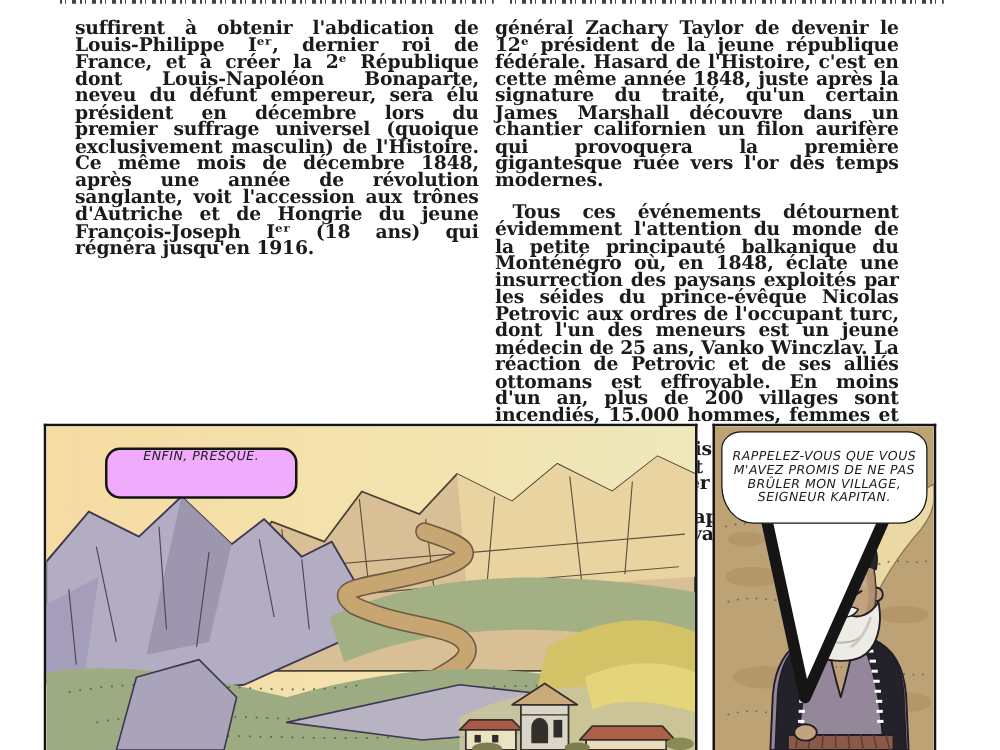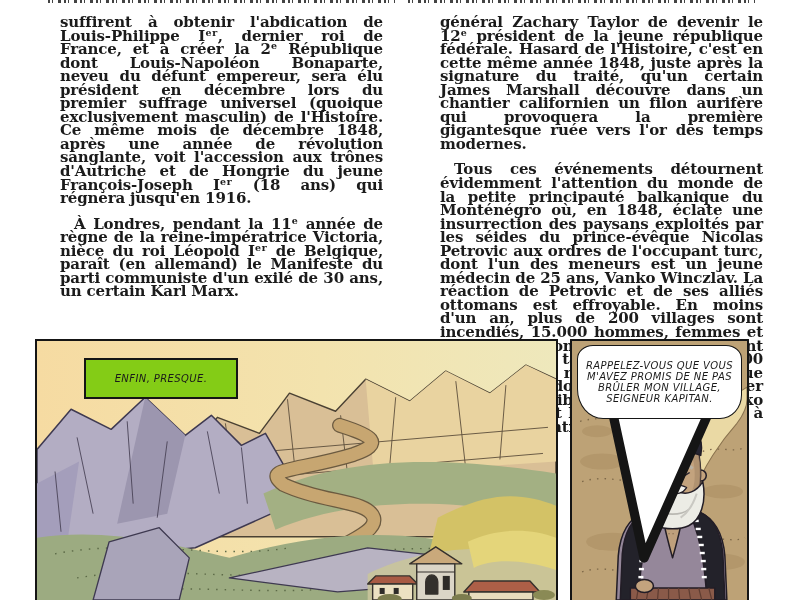--- a/index.html
+++ b/index.html
@@ -5,41 +5,41 @@
   html,body{margin:0;padding:0;}
   body{
     width:800px;height:600px;overflow:hidden;position:relative;
     background:#ffffff;
     font-family:"DejaVu Serif", serif;
   }
   
   .textblock{position:absolute;top:0;left:0;width:800px;height:310px;}
   .col{position:absolute;top:4px;color:#1b1b1b;}
   .col-left{left:48px;width:347px;}
-  .col-right{left:428px;width:347px;}
+  .col-right{left:384px;width:347px;}
   .col p{
     margin:12px;font-size:15px;line-height:13.55px;font-weight:bold;
     text-align:justify;letter-spacing:-0.15px;
   }
   .col p.indent{text-indent:14px;}
   .clip-line{
     position:absolute;top:0;height:3px;opacity:.85;
     background:repeating-linear-gradient(90deg,#222 0 2px,transparent 2px 4px,#222 4px 5px,transparent 5px 10px,#222 10px 13px,transparent 13px 16px);
   }
   .clip-left{left:48px;width:347px;}
   .clip-right{left:408px;width:347px;}
   
   .panel{position:absolute;top:339px;height:261px;border:2.5px solid #151515;border-bottom:0;box-sizing:border-box;overflow:hidden;background:#fff;}
   .panel-1{left:35px;width:523px;}
   .panel-2{left:570px;width:179px;}
   .panel svg{position:absolute;left:0;top:0;width:100%;height:100%;display:block;}
   .caption-box{
     position:absolute;left:47px;top:17px;width:150px;height:37px;
-    background:#84cc16;border:2px solid #151515;border-radius:0;
-    display:flex;align-items:center;justify-content:center;
+    background:#f0abfc;border:2px solid #151515;border-radius:12px;
+    display:flex;align-items:flex-start;justify-content:center;
   }
   .comic-lett{
     font-family:"DejaVu Sans", sans-serif;font-style:italic;font-weight:normal;
     font-size:10px;letter-spacing:.4px;color:#1a1a1a;line-height:11px;
   }
   .speech-bubble{
     position:absolute;left:5px;top:4px;width:163px;height:72px;
     background:#ffffff;border:1.8px solid #151515;
     border-radius:16px 16px 22px 26px / 14px 14px 24px 30px;
     display:flex;align-items:center;justify-content:center;text-align:center;
@@ -50,21 +50,20 @@
 </style>
 </head>
 <body>
 
 <div class="textblock">
   <div class="clip-line clip-left"></div>
   <div class="clip-line clip-right"></div>
 
   <div class="col col-left">
     <p>suffirent à obtenir l'abdication de Louis-Philippe Iᵉʳ, dernier roi de France, et à créer la 2ᵉ République dont Louis-Napoléon Bonaparte, neveu du défunt empereur, sera élu président en décembre lors du premier suffrage universel (quoique exclusivement masculin) de l'Histoire. Ce même mois de décembre 1848, après une année de révolution sanglante, voit l'accession aux trônes d'Autriche et de Hongrie du jeune François-Joseph Iᵉʳ (18 ans) qui régnera jusqu'en 1916.</p>
-    <p class="indent">À Londres, pendant la 11ᵉ année de règne de la reine-impératrice Victoria, nièce du roi Léopold Iᵉʳ de Belgique, paraît (en allemand) le Manifeste du parti communiste d'un exilé de 30 ans, un certain Karl Marx.</p>
   </div>
 
   <div class="col col-right">
     <p>général Zachary Taylor de devenir le 12ᵉ président de la jeune république fédérale. Hasard de l'Histoire, c'est en cette même année 1848, juste après la signature du traité, qu'un certain James Marshall découvre dans un chantier californien un filon aurifère qui provoquera la première gigantesque ruée vers l'or des temps modernes.</p>
     <p class="indent">Tous ces événements détournent évidemment l'attention du monde de la petite principauté balkanique du Monténégro où, en 1848, éclate une insurrection des paysans exploités par les séides du prince-évêque Nicolas Petrovic aux ordres de l'occupant turc, dont l'un des meneurs est un jeune médecin de 25 ans, Vanko Winczlav. La réaction de Petrovic et de ses alliés ottomans est effroyable. En moins d'un an, plus de 200 villages sont incendiés, 15.000 hommes, femmes et enfants sont impitoyablement massacrés, tandis que 10.000 Monténégrins n'ont d'autre choix que de tout abandonner pour se réfugier en Serbie libre. Quant à Vanko Winczlav, dont la capture a été mise à prix, il reste introuvable.</p>
   </div>
 </div>
 
 <div class="panel panel-1">
   <svg viewBox="0 0 518 258" preserveAspectRatio="none">

